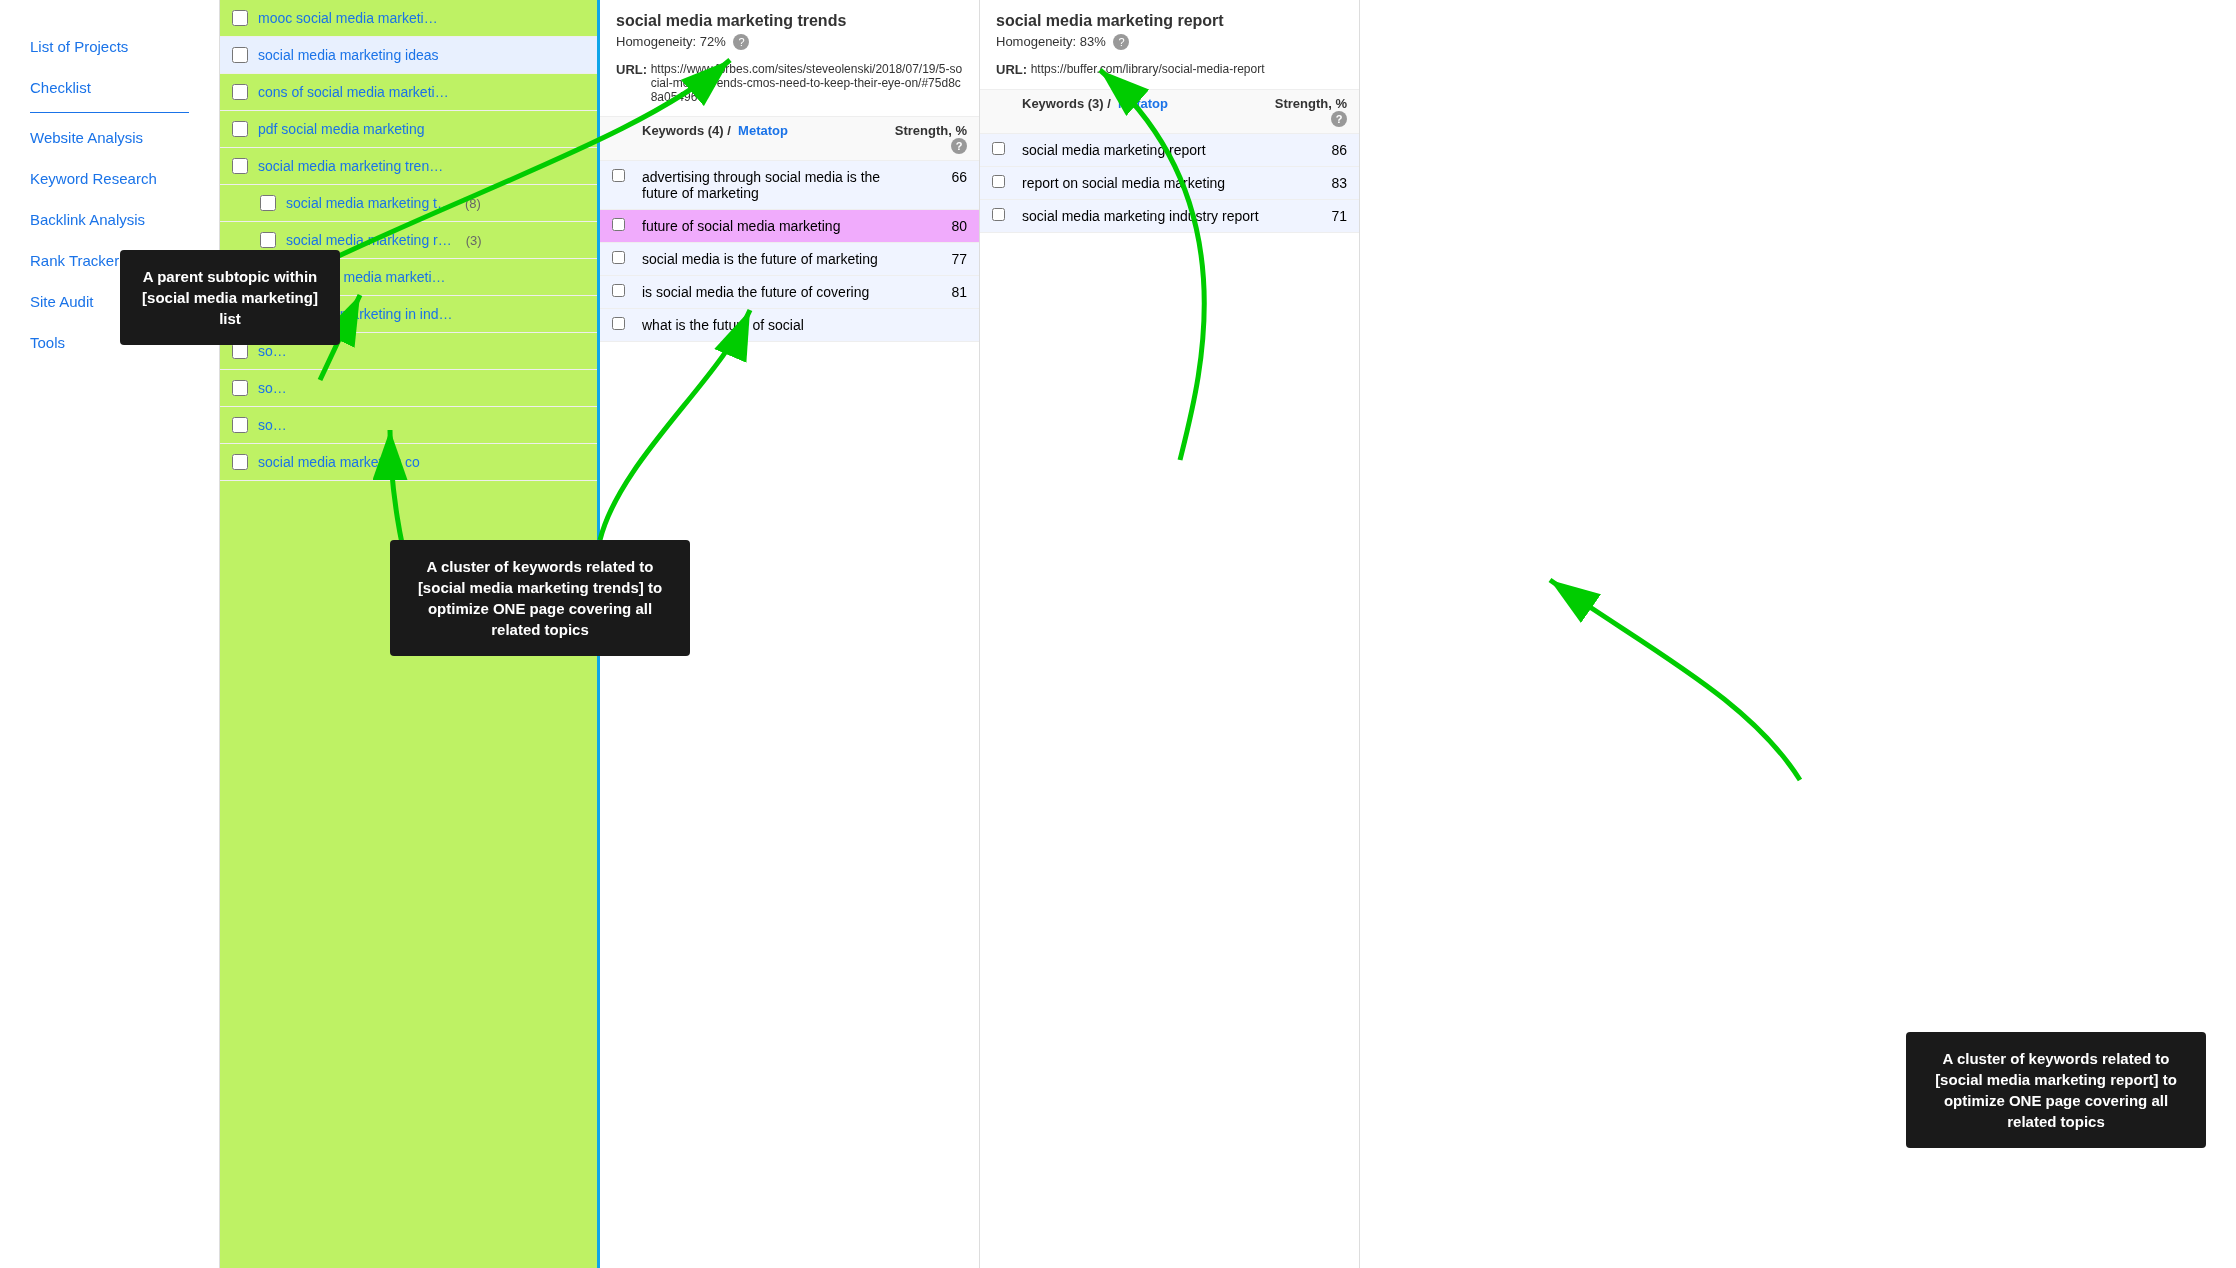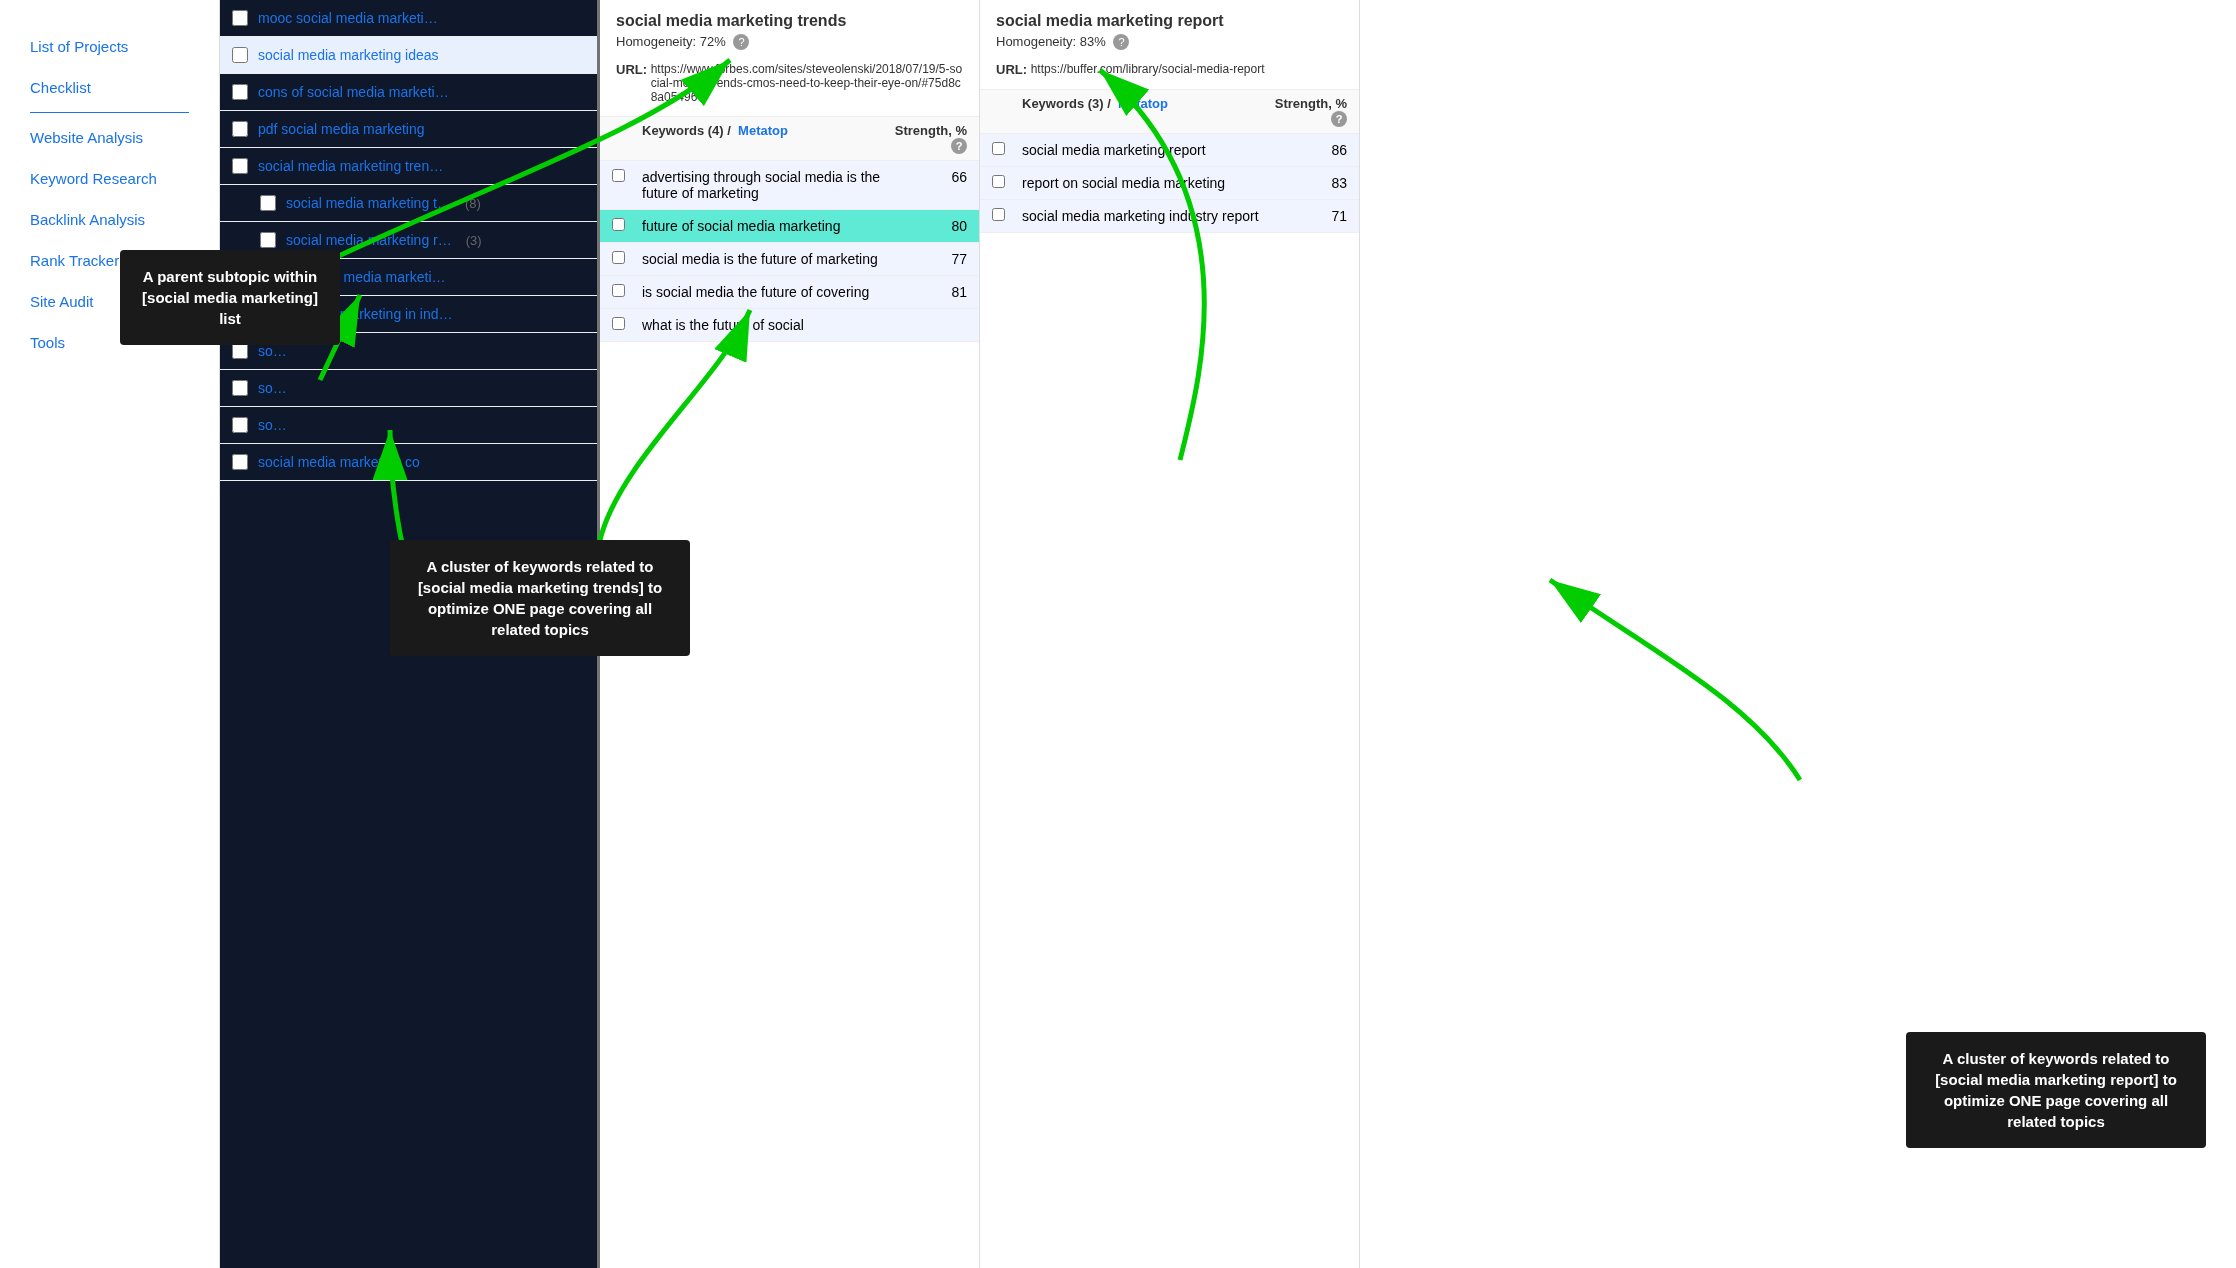--- a/index.html
+++ b/index.html
@@ -35,23 +35,23 @@
     .main-content {
       flex: 1;
       display: flex;
       overflow: hidden;
     }
 
     
     .keyword-list-panel {
       width: 380px;
       min-width: 380px;
-      border-right: 3px solid #737373;
+      border-right: 3px solid #0ea5e9;
       overflow-y: auto;
-      background: #0f172a;
+      background: #bef264;
     }
 
     .keyword-row {
       display: flex;
       align-items: center;
       padding: 10px 12px;
       border-bottom: 1px solid #eee;
       gap: 10px;
     }
     .keyword-row.highlighted { background: #e8f0fe; }
@@ -333,21 +333,21 @@
           <span>Strength, %</span>
           <span class="question-mark">?</span>
         </div>
       </div>
 
       <div class="keyword-data-row">
         <div class="col-check"><input type="checkbox" style=""></div>
         <div class="col-keyword">advertising through social media is the future of marketing</div>
         <div class="col-strength strength-col">66</div>
       </div>
-      <div class="keyword-data-row" style="background:#5eead4;">
+      <div class="keyword-data-row" style="background:#f0abfc;">
         <div class="col-check"><input type="checkbox" style=""></div>
         <div class="col-keyword">future of social media marketing</div>
         <div class="col-strength strength-col">80</div>
       </div>
       <div class="keyword-data-row">
         <div class="col-check"><input type="checkbox" style=""></div>
         <div class="col-keyword">social media is the future of marketing</div>
         <div class="col-strength strength-col">77</div>
       </div>
       <div class="keyword-data-row" style="background:#f0f4ff;">

